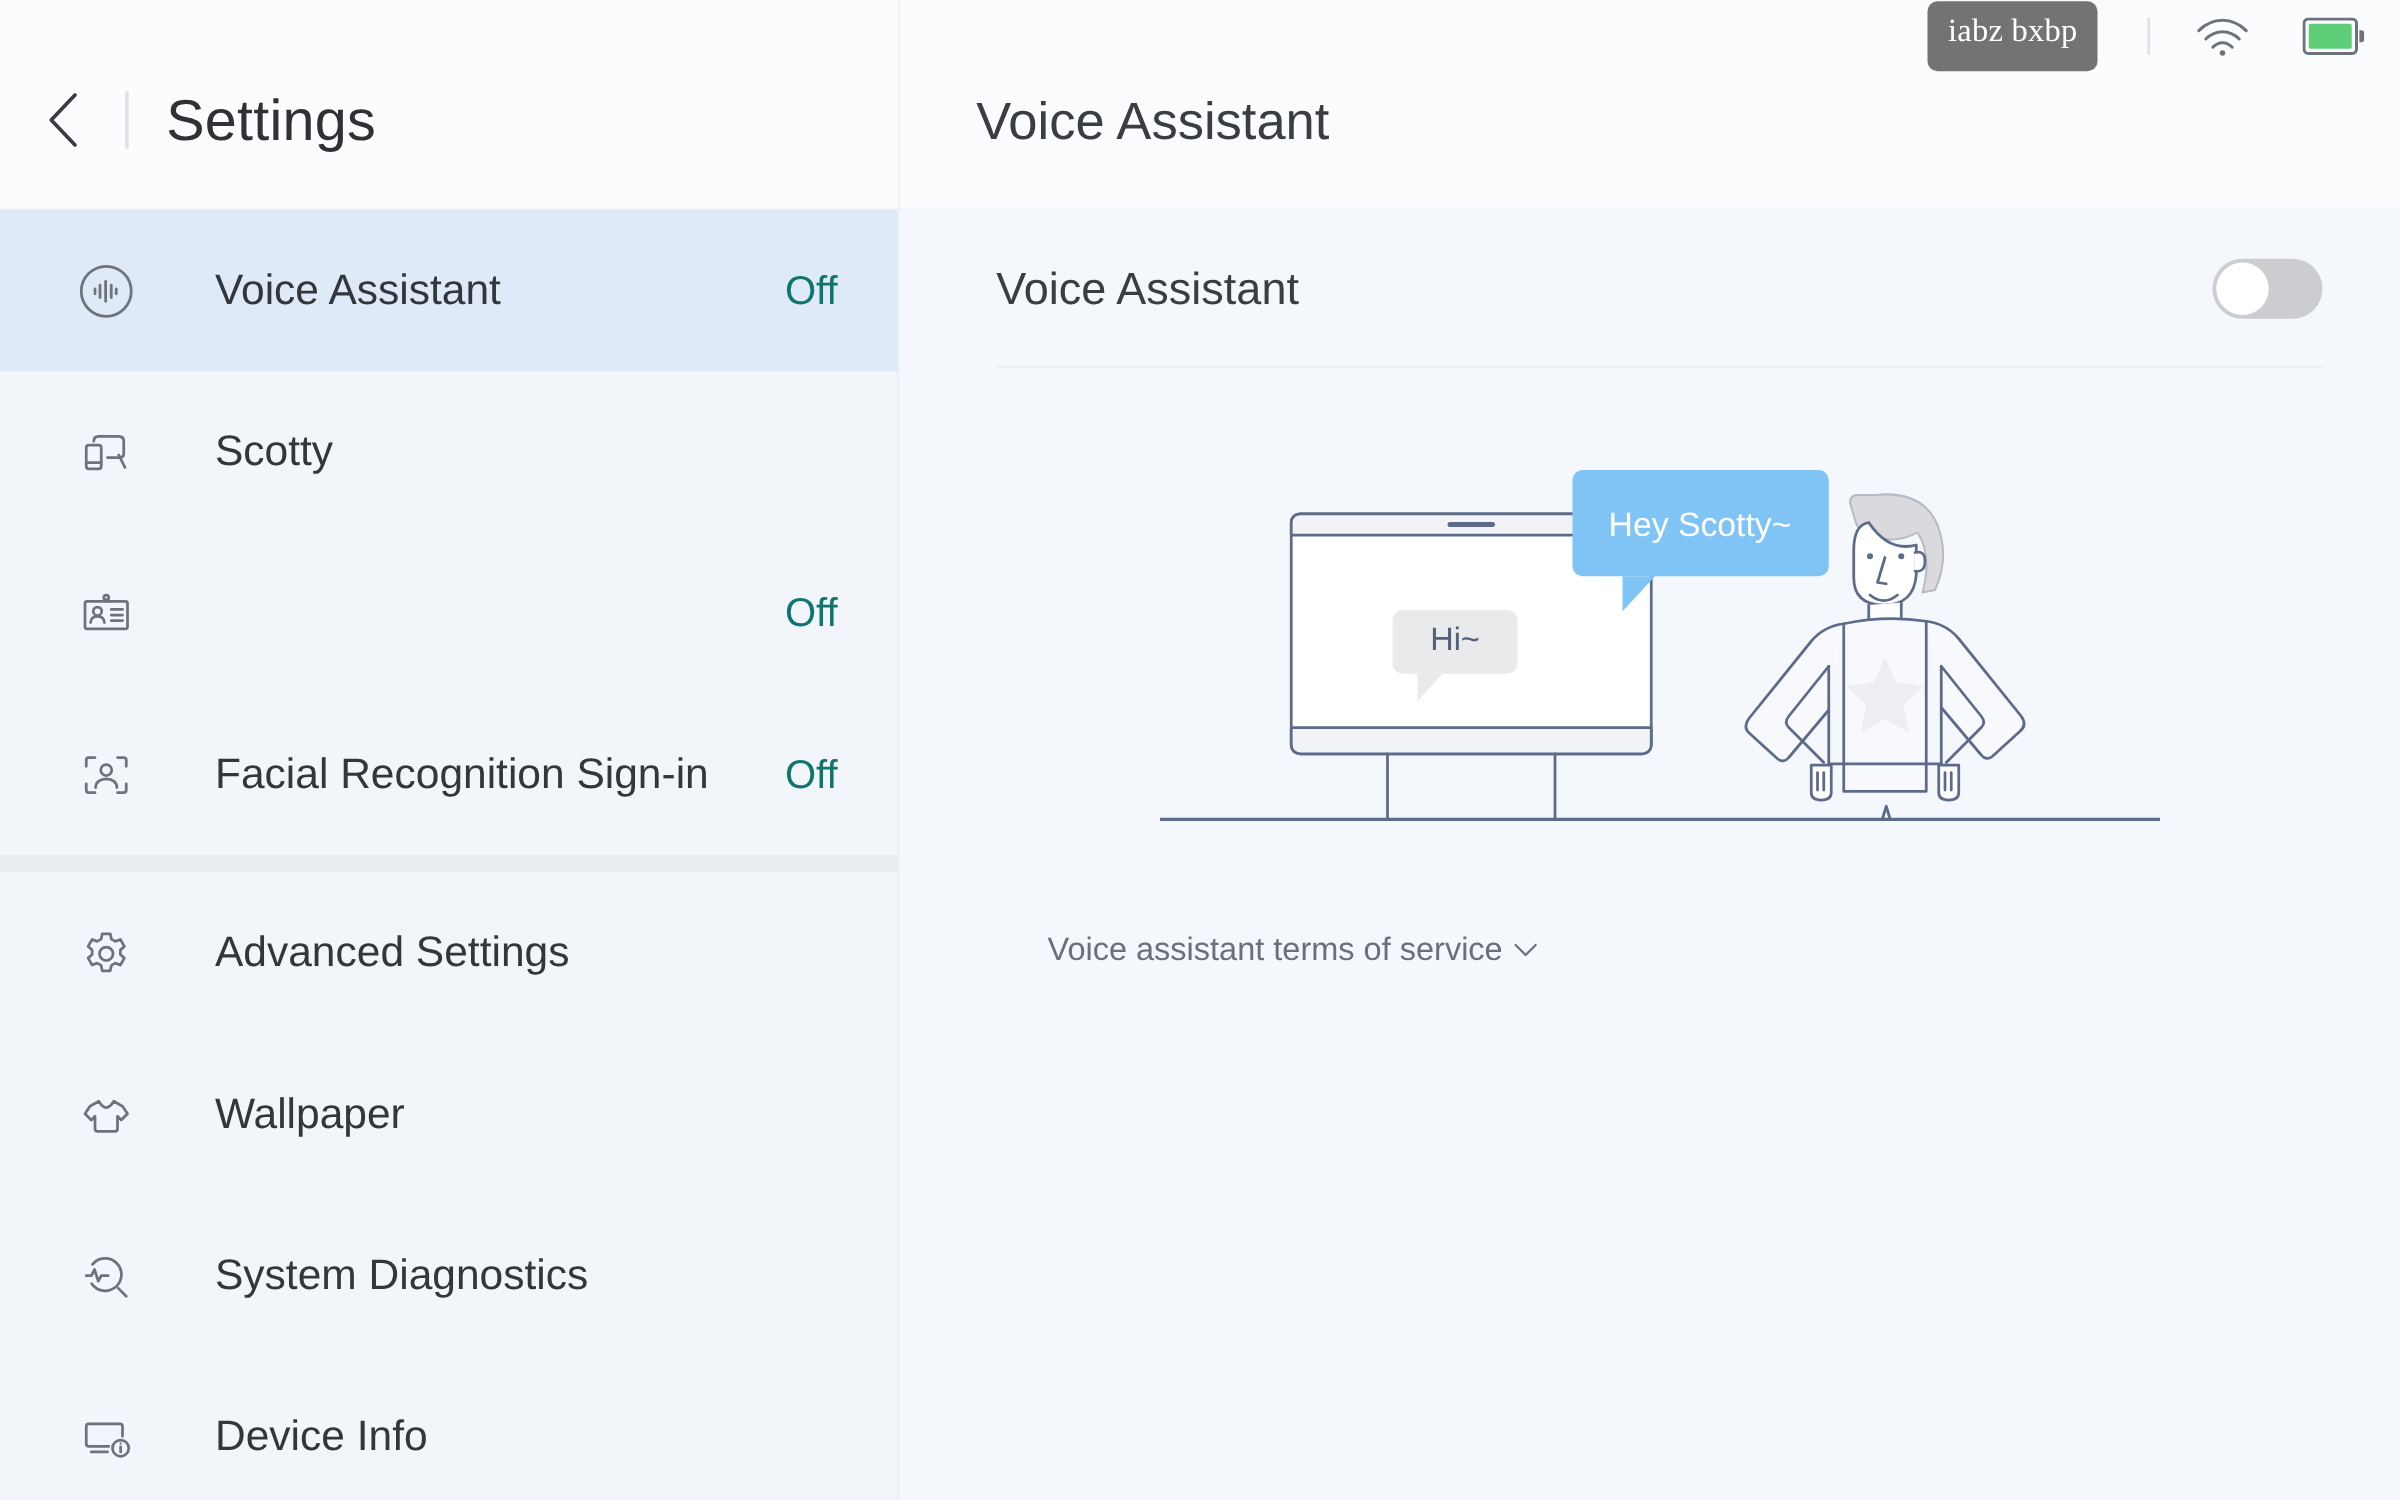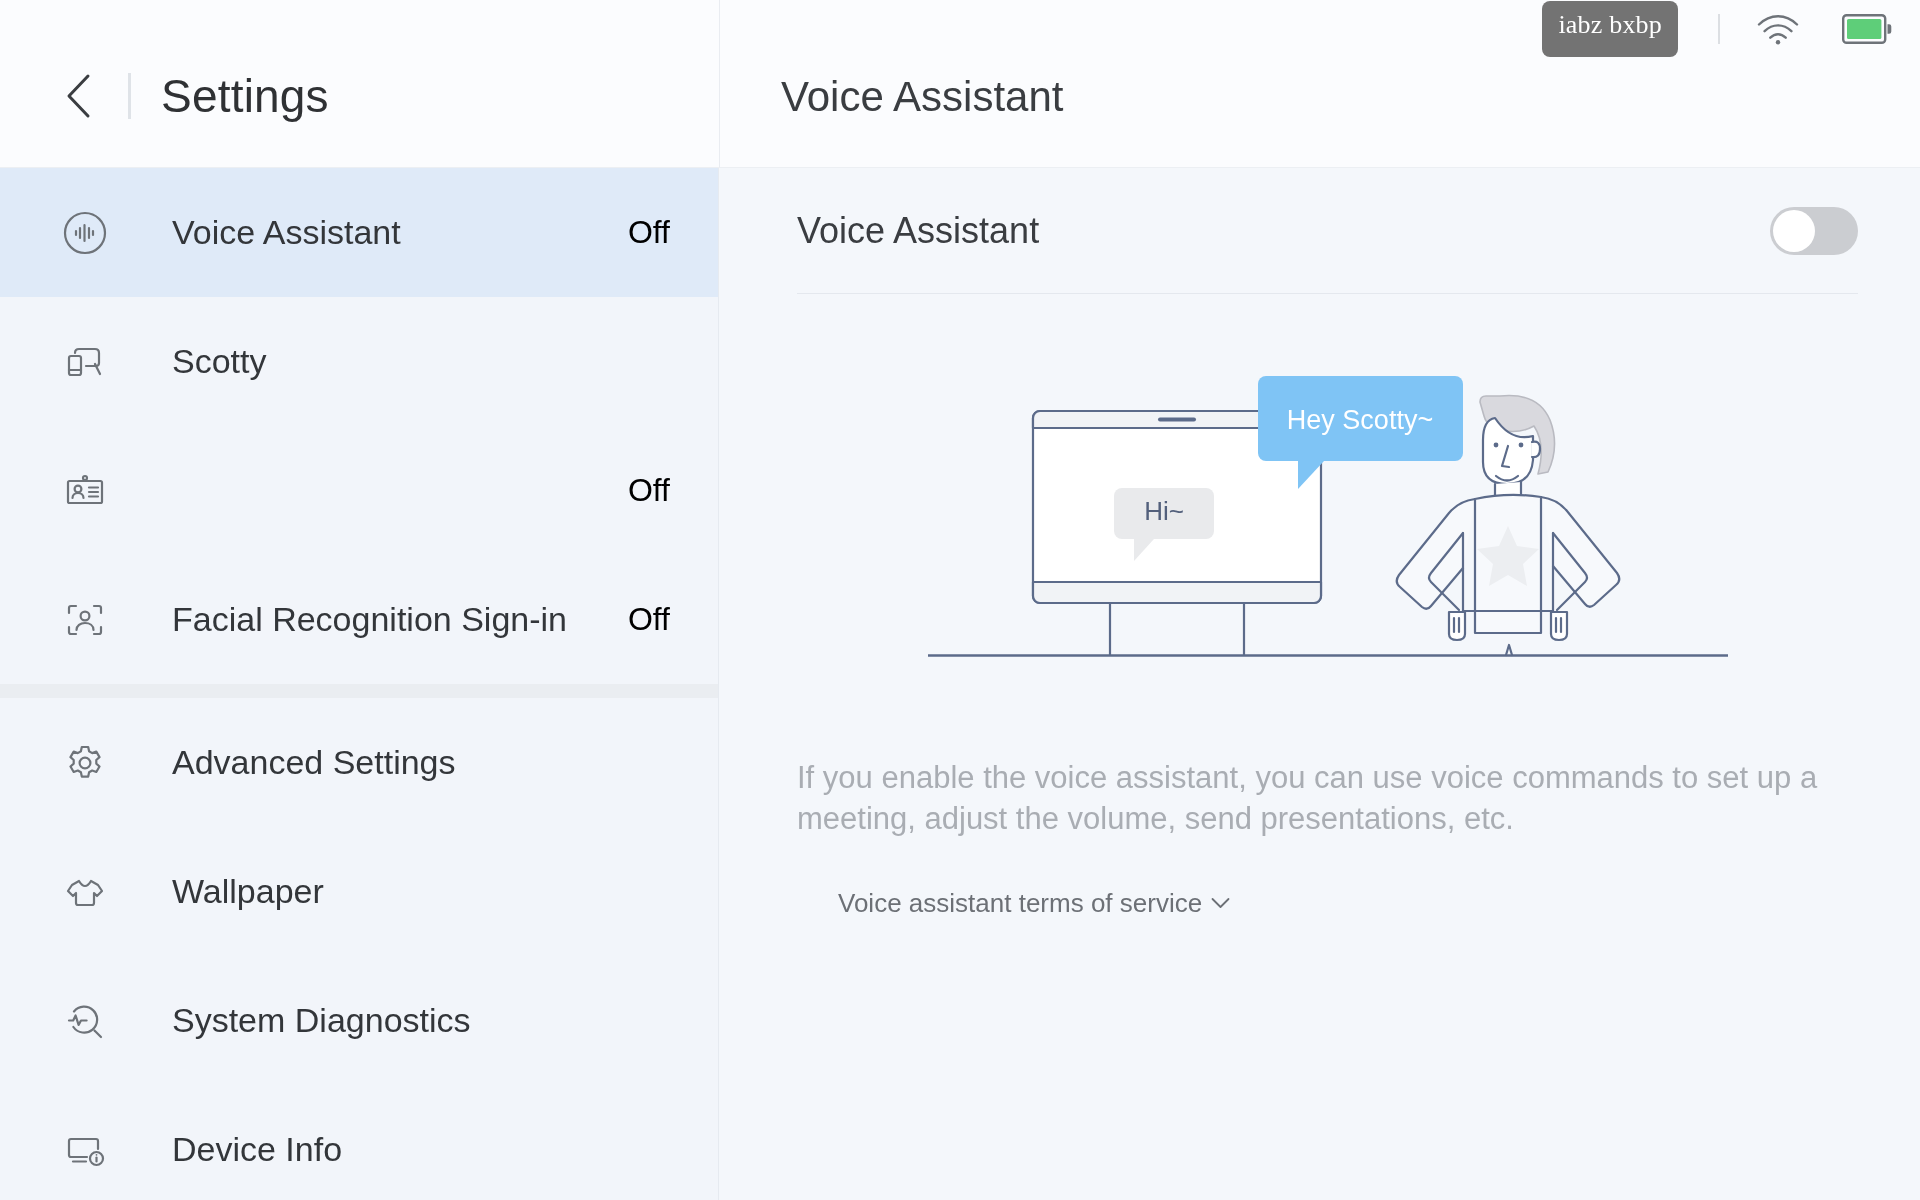--- a/index.html
+++ b/index.html
@@ -26,21 +26,21 @@
   .wifi-icon { width: 44px; height: 34px; display: block; }
   .battery-icon { width: 50px; height: 30px; display: block; margin-left: 42px; margin-right: 6px;}
 
   
   .header {
     position: absolute; top: 0; left: 0; width: 1920px; height: 168px;
     display: flex; align-items: flex-end; background: transparent;
   }
   .header-left {
     width: 719px; height: 168px; background: #fbfcfe;
-    display: flex; align-items: center; padding-left: 62px; padding-top: 24px;
+    display: flex; align-items: center; padding-left: 34px; padding-top: 24px;
     border-bottom: 1px solid #eceff3;
   }
   .back-arrow { width: 34px; height: 48px; cursor: pointer; }
   .vdiv { width: 3px; height: 46px; background: #dfe3e8; margin: 0 30px 0 32px; }
   .settings-title { font-size: 46px; color: #2f3134; font-weight: 400; letter-spacing: .2px; }
   .header-right {
     flex: 1; height: 168px; background: #fbfcfe;
     display: flex; align-items: center; padding-left: 61px; padding-top: 26px;
     border-left: 1px solid #e9ecf1; border-bottom: 1px solid #eceff3;
   }
@@ -54,21 +54,21 @@
     border-right: 1px solid #e6eaf0; overflow: hidden; position: relative;
   }
   .nav-item {
     height: 129px; display: flex; align-items: center;
     padding-left: 62px; padding-right: 48px; cursor: pointer;
   }
   .nav-item.selected { background: #dfeaf8; }
   .nav-icon { width: 46px; height: 46px; flex: 0 0 46px; display: flex; align-items: center; justify-content: center; }
   .nav-icon svg { display: block; }
   .nav-label { margin-left: 64px; font-size: 34px; color: #33363a; white-space: nowrap; }
-  .nav-value { margin-left: auto; font-size: 32px; color: #000000; }
+  .nav-value { margin-left: auto; font-size: 32px; color: #0f766e; }
   .nav-gap { height: 14px; background: #eaedf1; }
 
   .main {
     flex: 1; height: 1032px; background: #f4f7fb;
     padding: 0 62px 0 78px; position: relative;
   }
   .row-toggle {
     height: 126px; display: flex; align-items: center; justify-content: space-between;
     border-bottom: 1px solid #e4e8ee;
   }
@@ -316,21 +316,20 @@
 
             <line x1="535" y1="245" x2="625" y2="245"></line>
 
             <path d="M578 289 l3 -10 l3 10"></path>
           </g>
 
           <path d="M580 160 l9 20 l22 3 l-16 15 l4 22 l-19 -11 l-19 11 l4 -22 l-16 -15 l22 -3 z" fill="#eceef1" stroke="none"></path>
         </svg>
       </div>
 
-      <div class="desc">If you enable the voice assistant, you can use voice commands to set up a meeting, adjust the volume, send presentations, etc.</div>
 
       <div class="tos">
         <span>Voice assistant terms of service</span>
         <svg class="chev" viewBox="0 0 19 12">
           <path d="M1.5 2 L9.5 10 L17.5 2" fill="none" stroke="#6c7076" stroke-width="1.8" stroke-linecap="round" stroke-linejoin="round"></path>
         </svg>
       </div>
 
     </div>
   </div>

